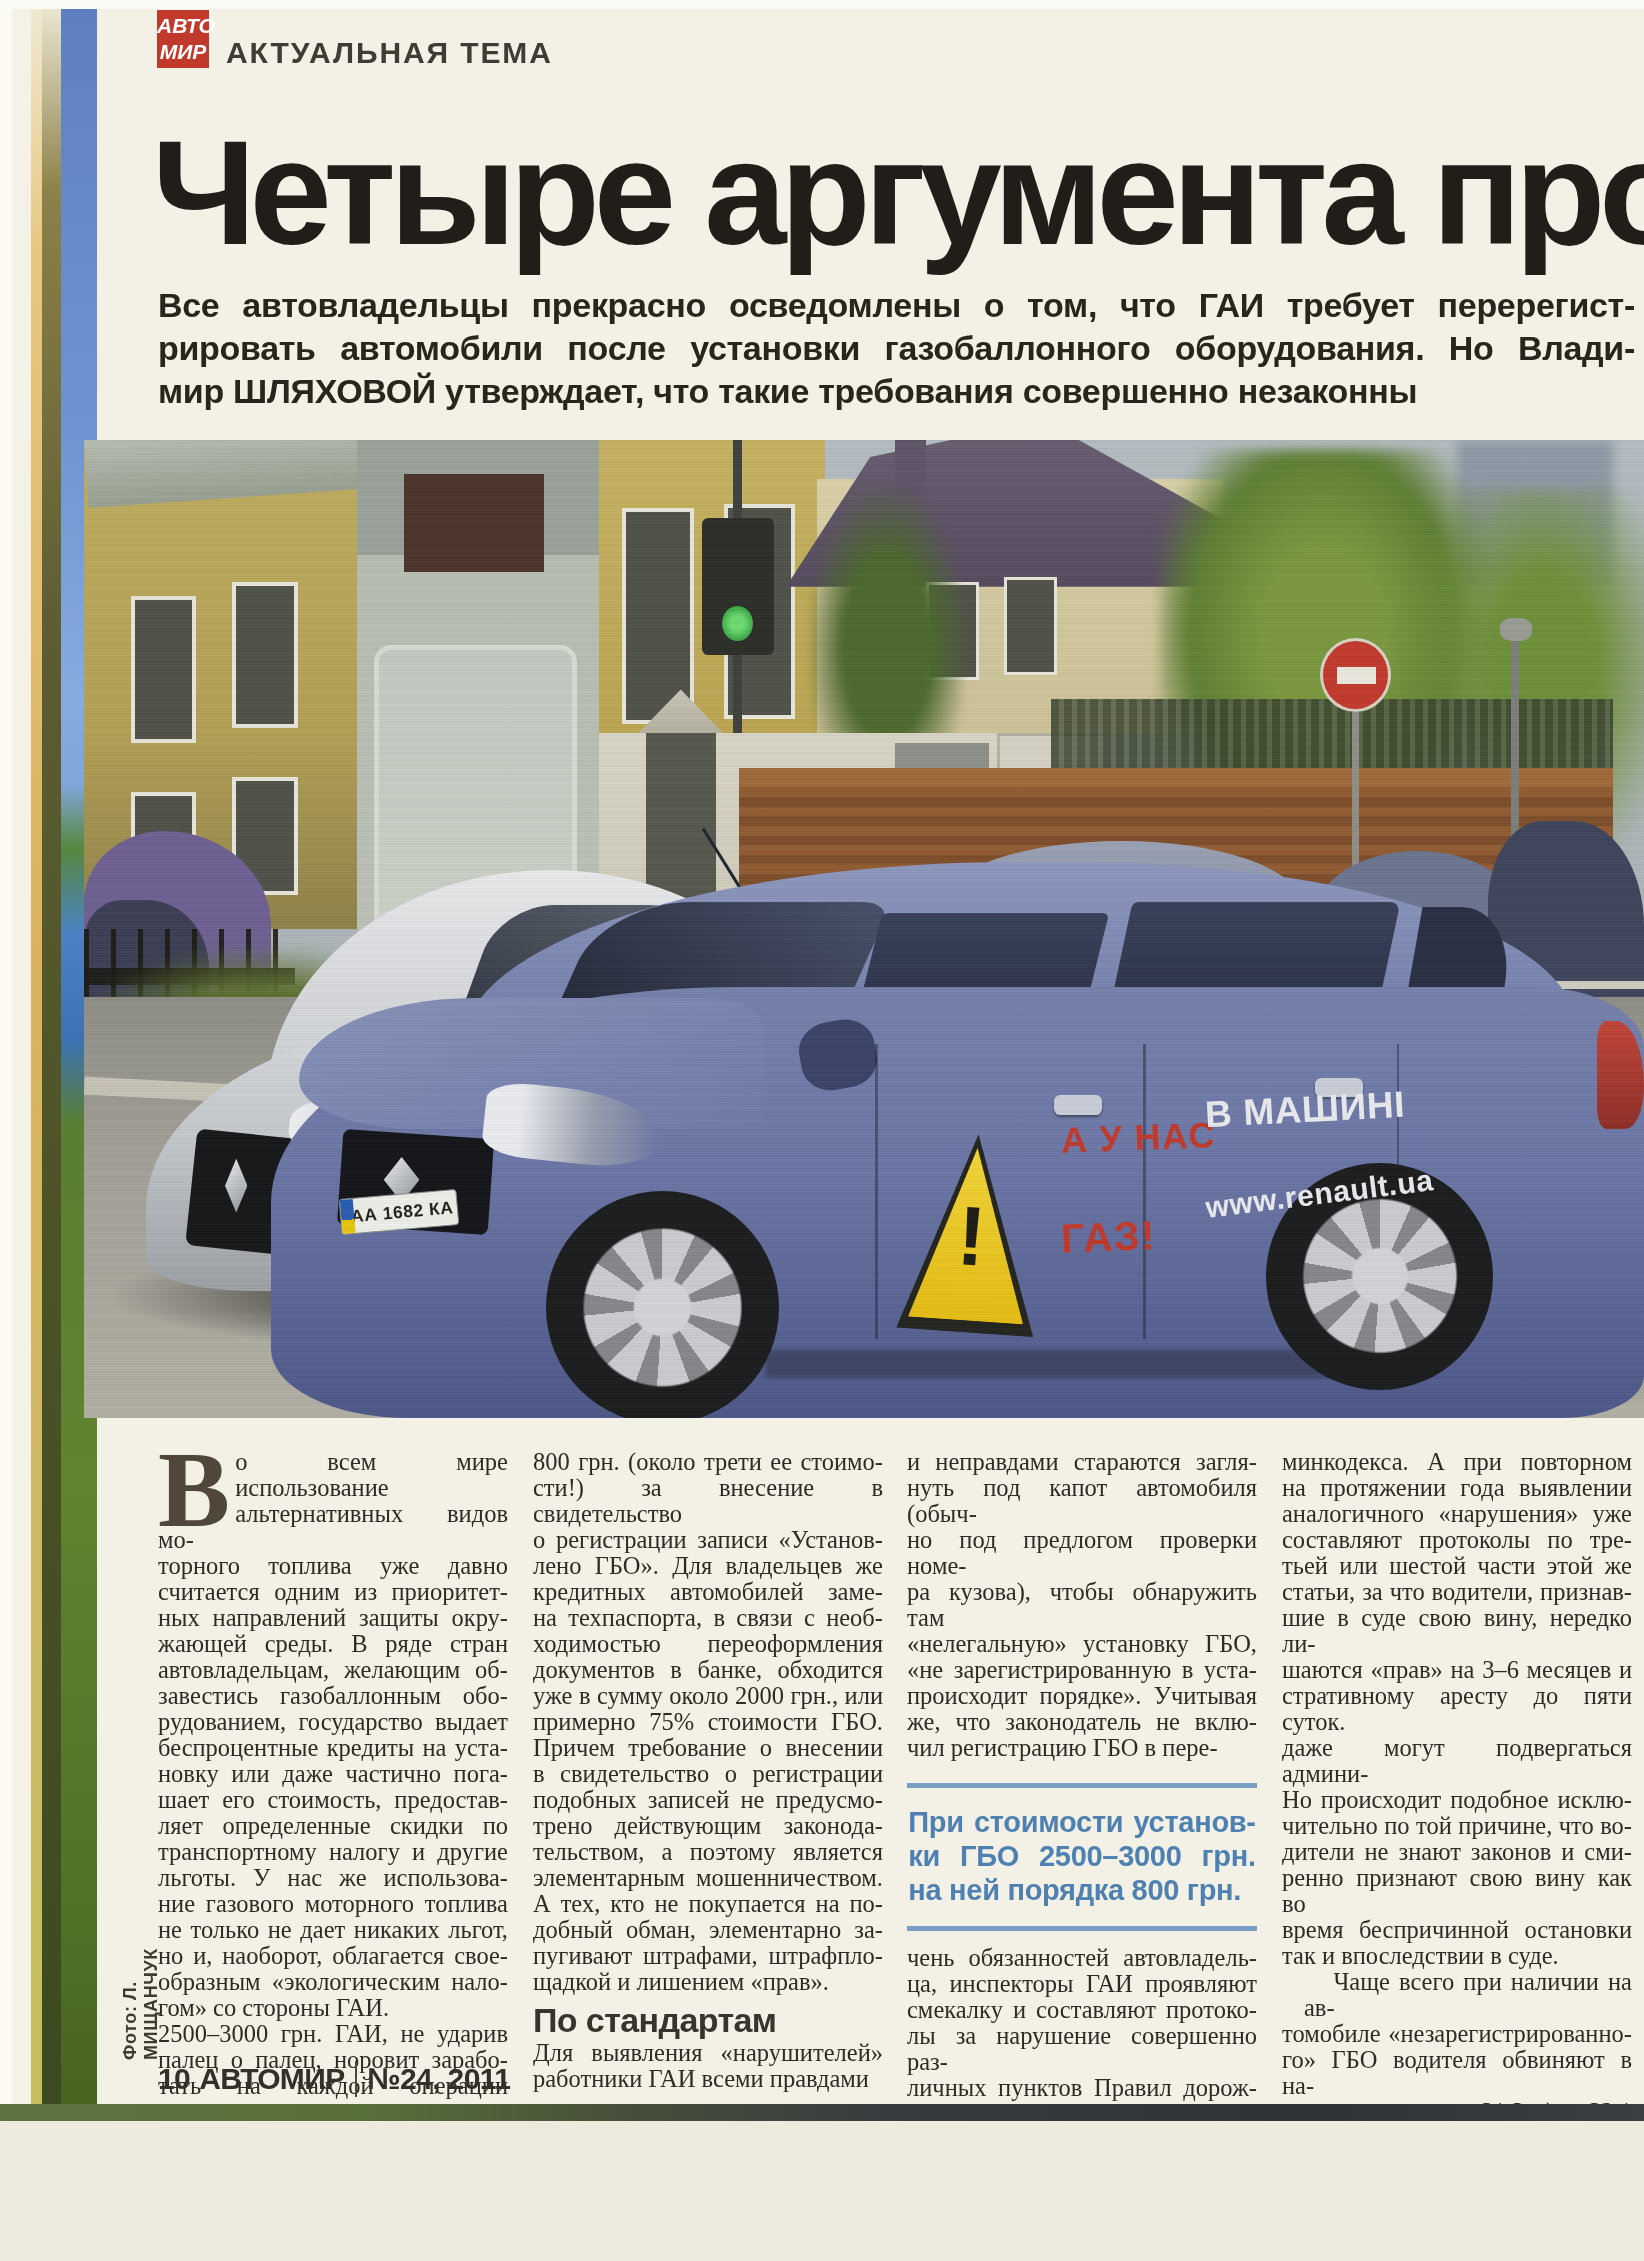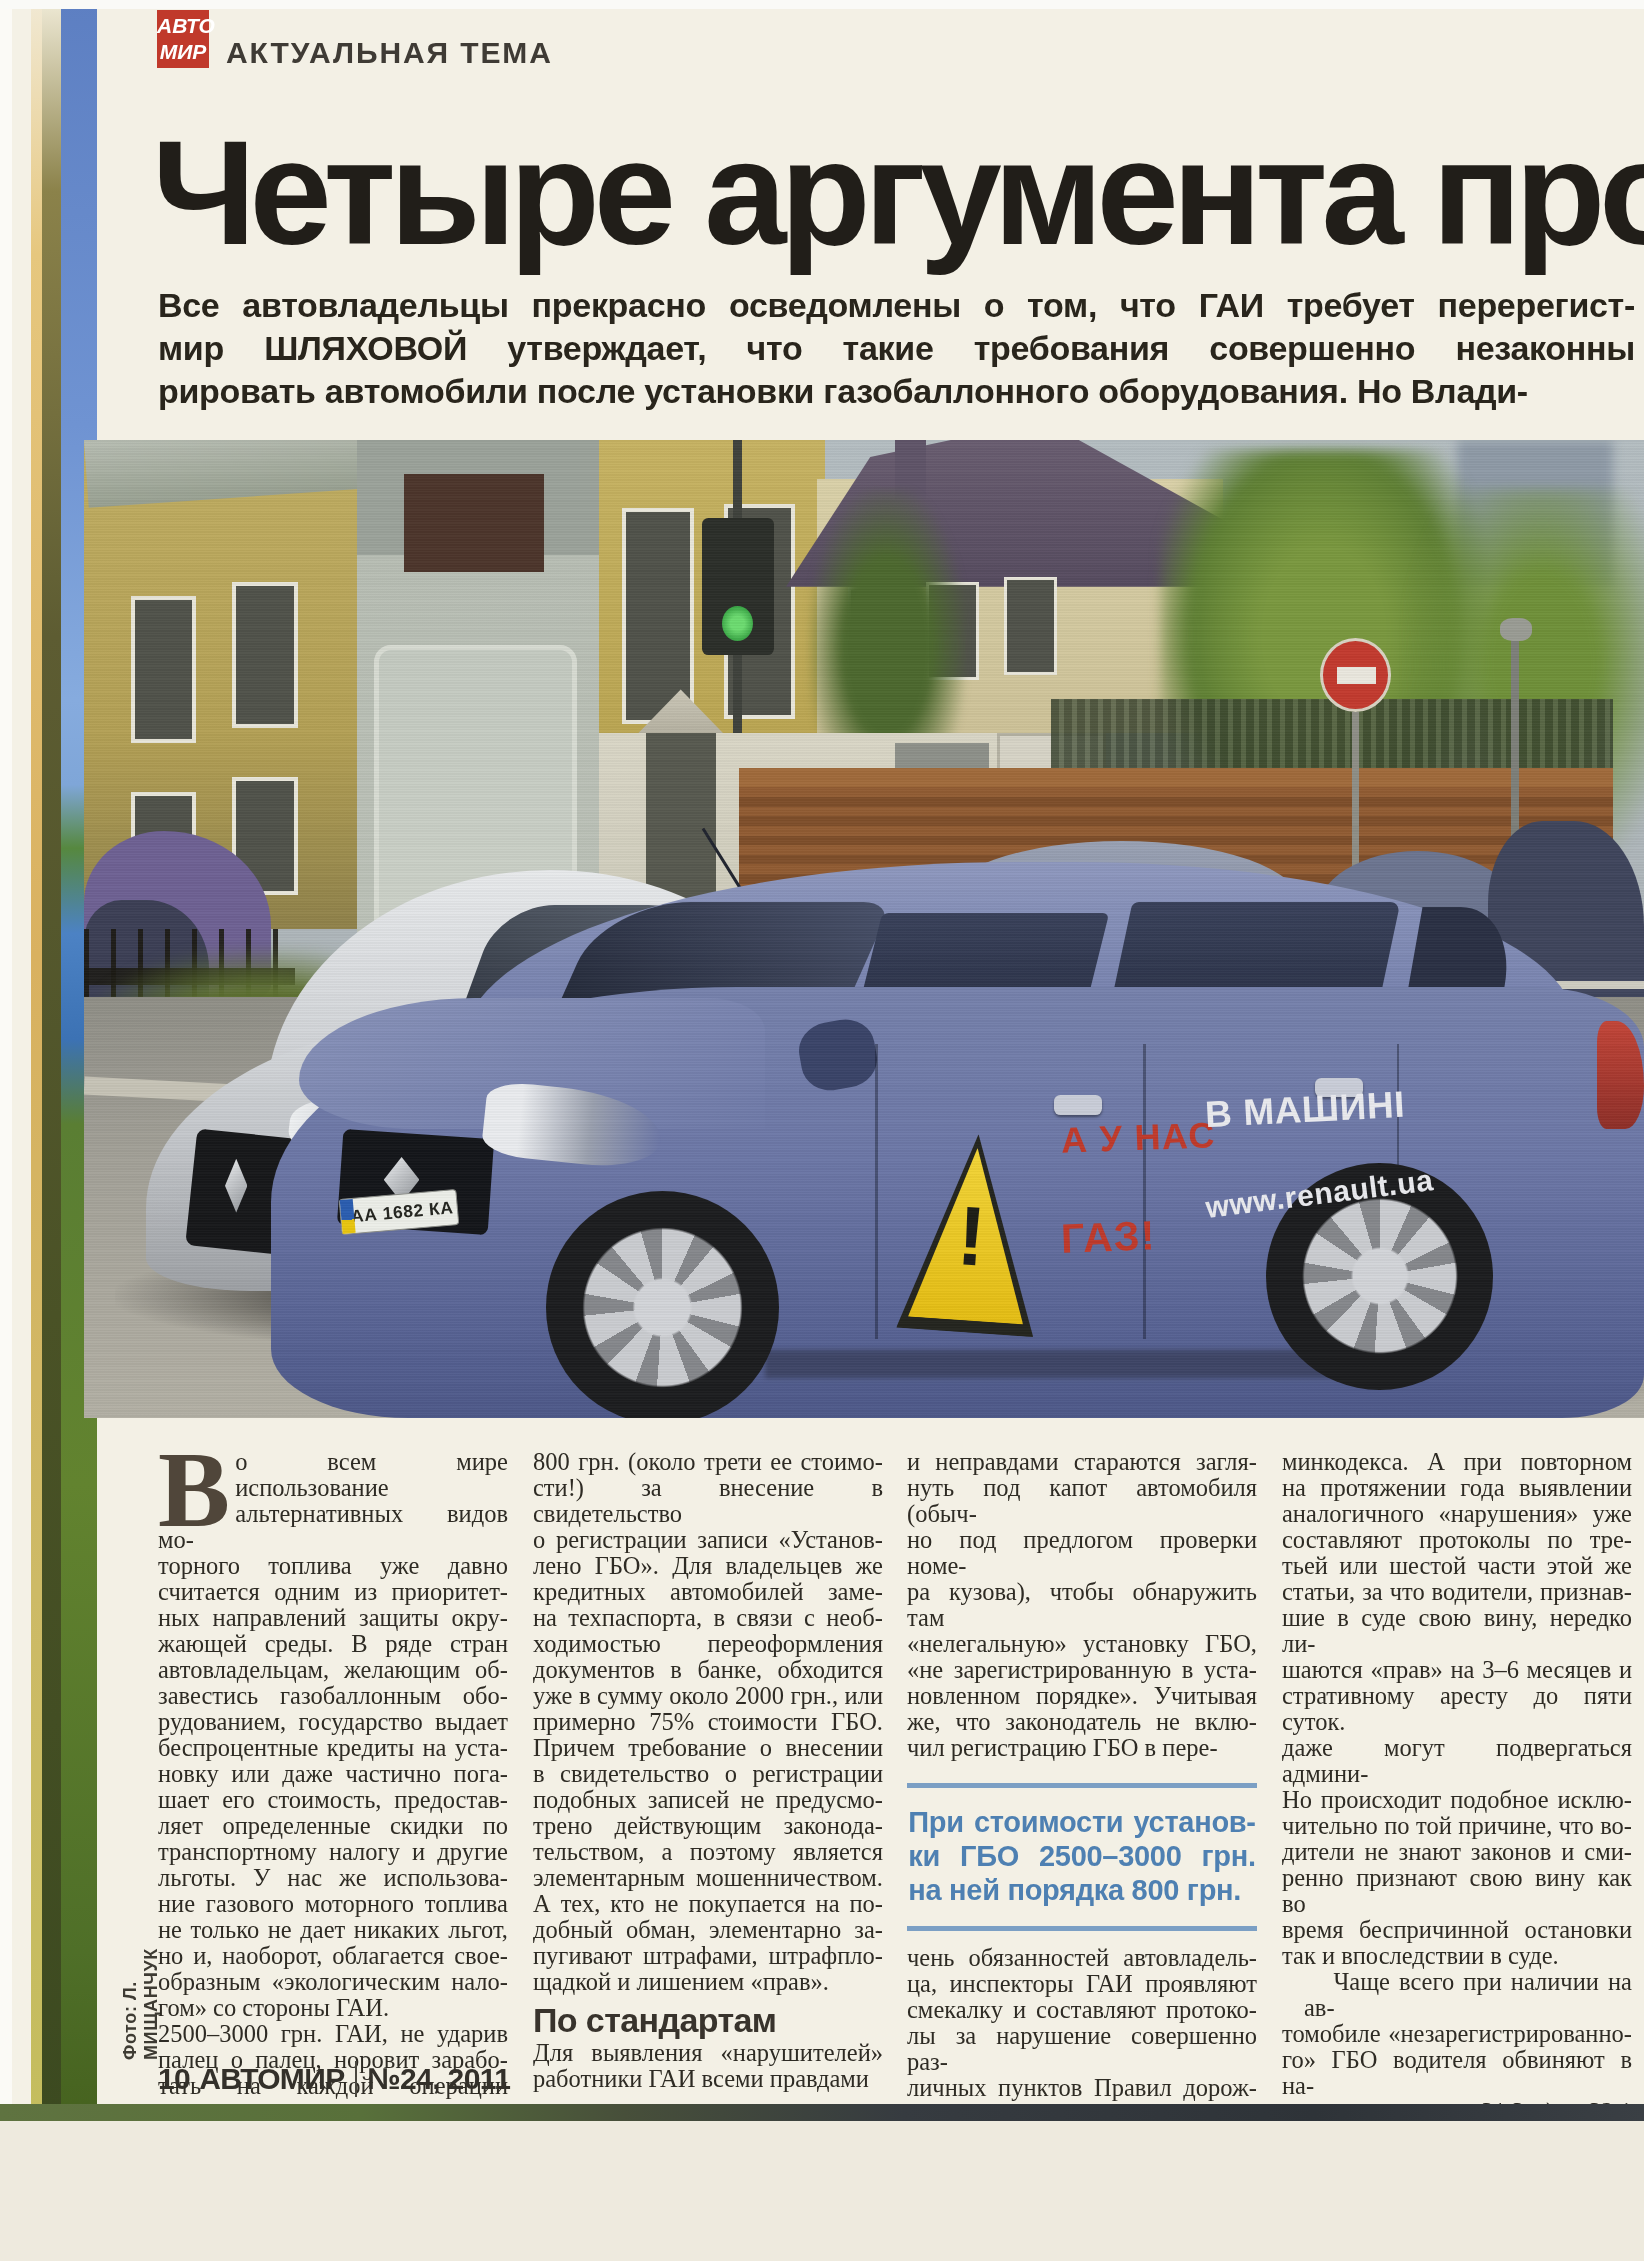--- a/index.html
+++ b/index.html
@@ -188,22 +188,22 @@
 
   <div class="abs logo">
     <div>АВТО</div>
     <div>МИР</div>
   </div>
   <div class="abs kicker">АКТУАЛЬНАЯ ТЕМА</div>
 
   <div class="abs headline">Четыре аргумента проти</div>
   <div class="abs standfirst">
       <div class="tline">Все автовладельцы прекрасно осведомлены о том, что ГАИ требует перерегист-</div>
+      <div class="tline">рировать автомобили после установки газобаллонного оборудования. Но Влади-</div>
       <div class="tline">мир ШЛЯХОВОЙ утверждает, что такие требования совершенно незаконны</div>
-      <div class="tline">рировать автомобили после установки газобаллонного оборудования. Но Влади-</div>
     </div>
 
   <div class="abs photo">
     <div class="ph ph-sky"></div>
     <div class="ph ph-tower"></div>
     <div class="ph ph-bldg-left"></div>
     <div class="ph ph-eave"></div>
     <div class="ph ph-win" style="left:3%;top:16%;width:4.2%;height:15%;"></div>
     <div class="ph ph-win" style="left:9.5%;top:14.5%;width:4.2%;height:15%;"></div>
     <div class="ph ph-win" style="left:3%;top:36%;width:4.2%;height:12%;"></div>
@@ -377,21 +377,21 @@
   </div>
 
   <div class="abs col col-3">
     <div>
         <div class="tline">и неправдами стараются загля-</div>
         <div class="tline">нуть под капот автомобиля (обыч-</div>
         <div class="tline">но под предлогом проверки номе-</div>
         <div class="tline">ра кузова), чтобы обнаружить там</div>
         <div class="tline">«нелегальную» установку ГБО,</div>
         <div class="tline">«не зарегистрированную в уста-</div>
-        <div class="tline">новленном порядке». Учитывая</div>
+        <div class="tline">происходит порядке». Учитывая</div>
         <div class="tline">же, что законодатель не вклю-</div>
         <div class="tline">чил регистрацию ГБО в пере-</div>
       </div>
     <div class="callout">
         <div class="tline">При стоимости установ-</div>
         <div class="tline">ки ГБО 2500–3000 грн.</div>
         <div class="tline">на ней порядка 800 грн.</div>
       </div>
     <div class="after-callout">
         <div class="tline">чень обязанностей автовладель-</div>

